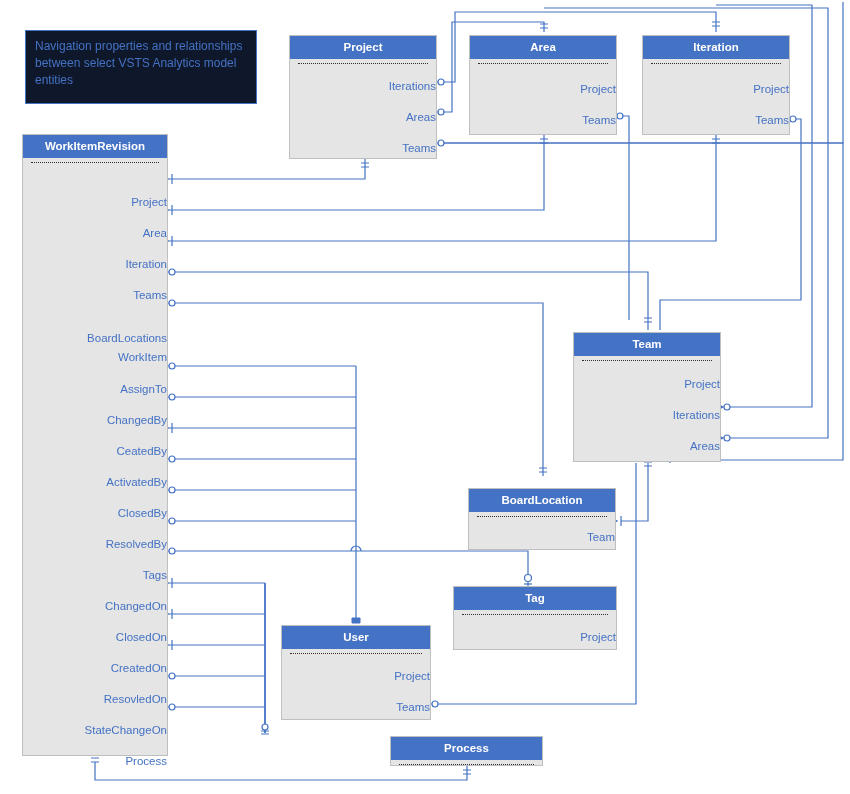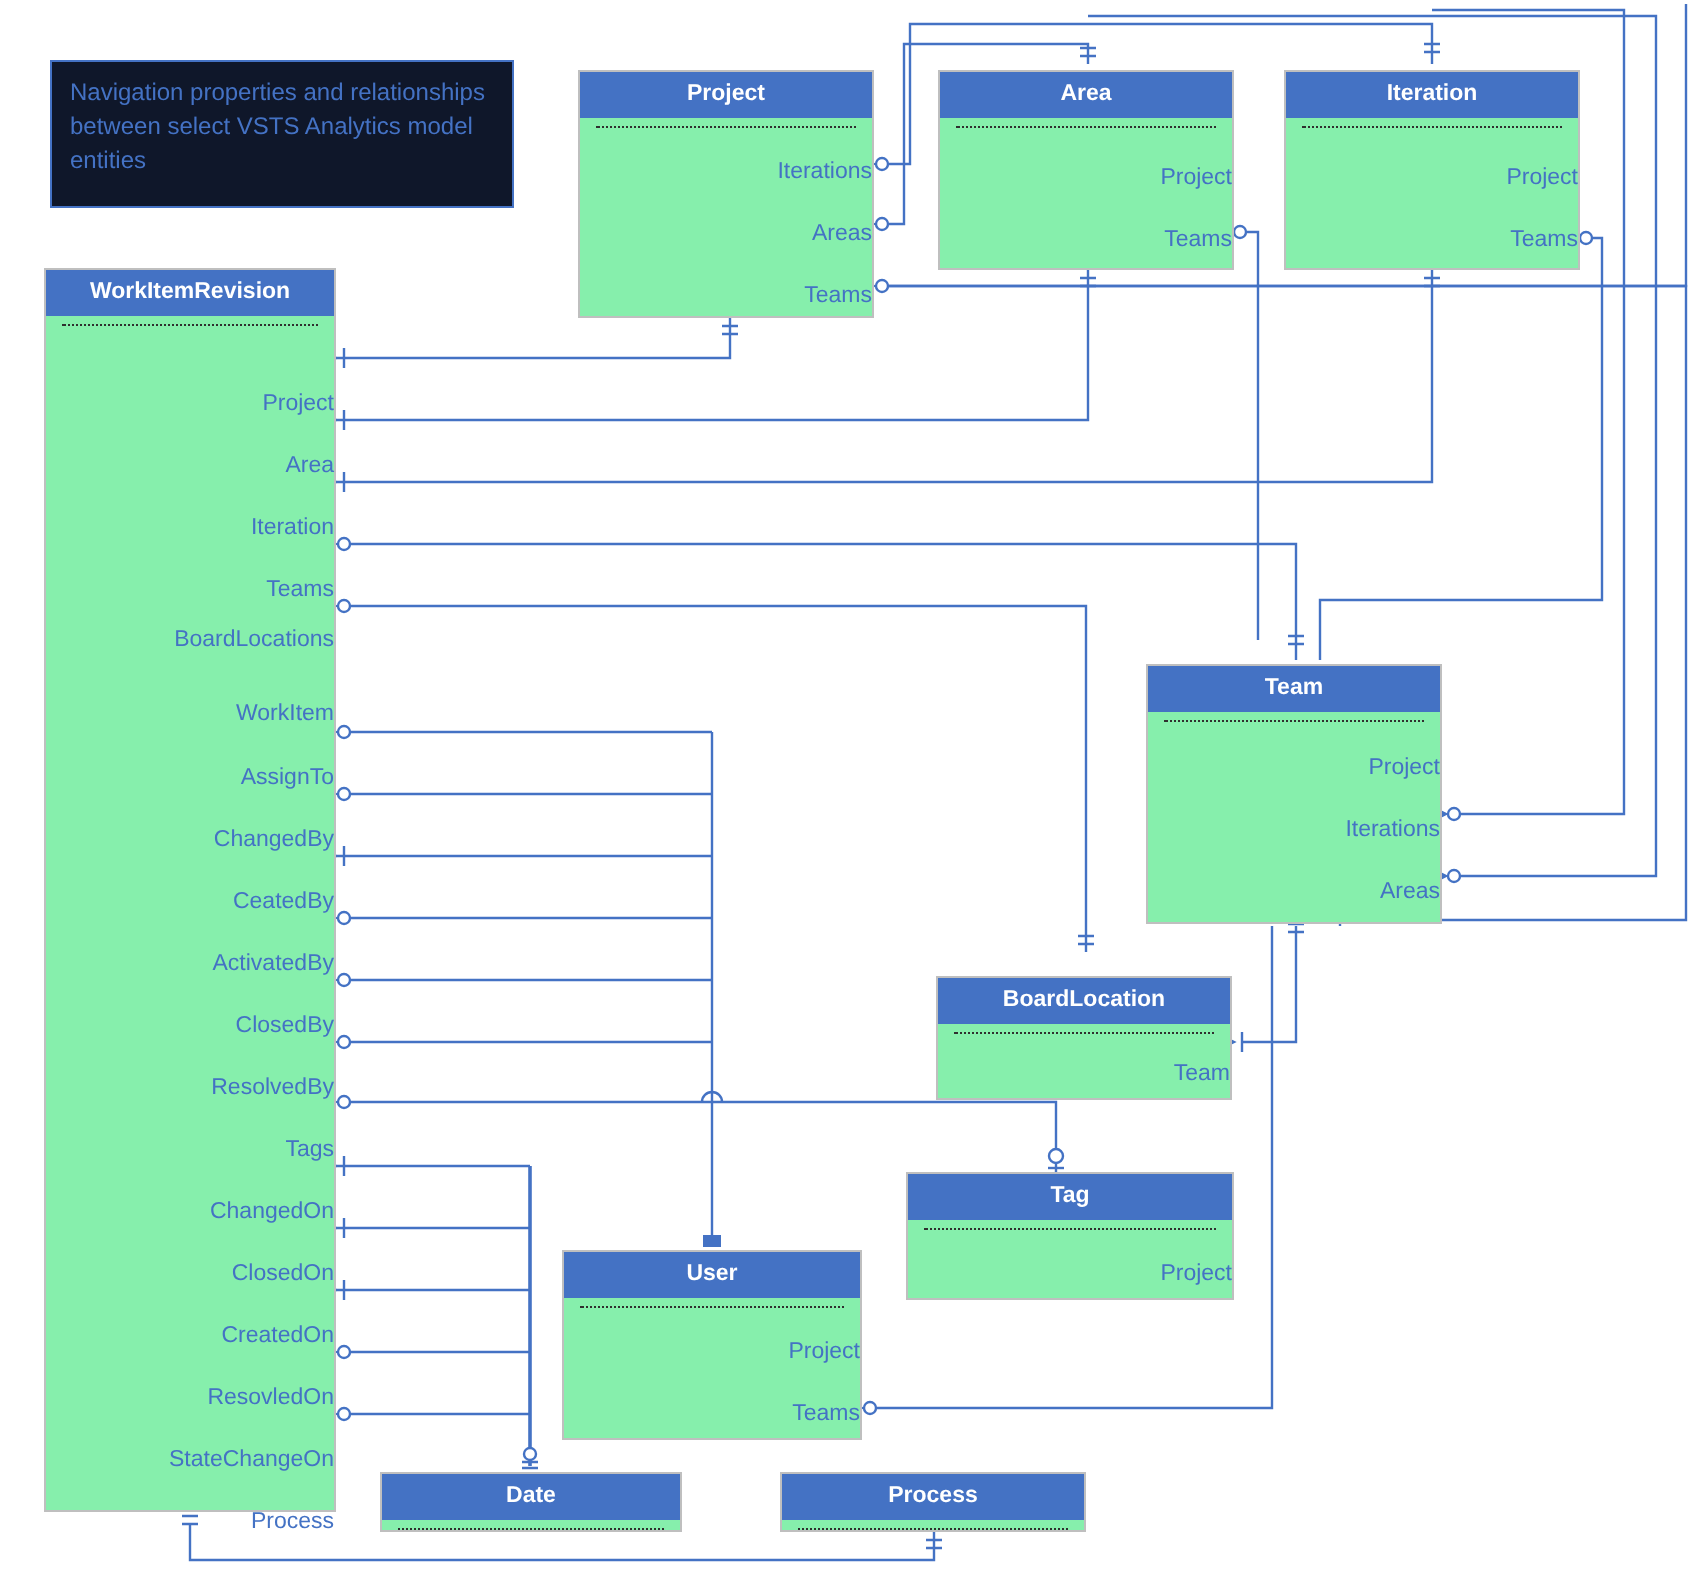--- a/index.html
+++ b/index.html
@@ -1,21 +1,21 @@
 <!DOCTYPE html>
 <html><head>
 <meta charset="utf-8">
 <title>VSTS Analytics Model Entities</title>
 <style>
   html,body{margin:0;padding:0;background:#ffffff;}
   body{width:850px;height:794px;font-family:"Liberation Sans",sans-serif;}
   #canvas{position:relative;width:850px;height:794px;overflow:hidden;background:#fff;}
 
   
-  .entity{position:absolute;box-sizing:border-box;background:#86efac;
+  .entity{position:absolute;box-sizing:border-box;background:#e5e5e5;
           border:1px solid #bfbfbf;box-shadow:0 0 0 0 transparent;}
   .entity-header{background:#4472c4;color:#ffffff;font-size:11.5px;font-weight:bold;
                  text-align:center;line-height:23px;height:23px;box-sizing:border-box;}
   .entity-sep{height:1px;margin:4px 8px 0 8px;
               border-top:1px dotted #2f2f2f;}
   .entity-body{position:relative;}
   .attr{color:#4472c4;font-size:11.5px;text-align:right;line-height:14px;
         position:absolute;left:0;right:0;}
 
   
@@ -226,21 +226,21 @@
   </div>
 
   <div class="entity" style="left:22px;top:134px;width:146px;height:622px;">
     <div class="entity-header">WorkItemRevision</div>
     <div class="entity-sep"></div>
     <div class="entity-body">
       <div class="attr" style="top:31px;">Project</div>
       <div class="attr" style="top:62px;">Area</div>
       <div class="attr" style="top:93px;">Iteration</div>
       <div class="attr" style="top:124px;">Teams</div>
-      <div class="attr" style="top:149px;">BoardLocations</div>
+      <div class="attr" style="top:167px;">BoardLocations</div>
       <div class="attr" style="top:186px;">WorkItem</div>
       <div class="attr" style="top:218px;">AssignTo</div>
       <div class="attr" style="top:249px;">ChangedBy</div>
       <div class="attr" style="top:280px;">CeatedBy</div>
       <div class="attr" style="top:311px;">ActivatedBy</div>
       <div class="attr" style="top:342px;">ClosedBy</div>
       <div class="attr" style="top:373px;">ResolvedBy</div>
       <div class="attr" style="top:404px;">Tags</div>
       <div class="attr" style="top:435px;">ChangedOn</div>
       <div class="attr" style="top:466px;">ClosedOn</div>
@@ -307,23 +307,19 @@
 
   <div class="entity" style="left:281px;top:625px;width:150px;height:95px;">
     <div class="entity-header">User</div>
     <div class="entity-sep"></div>
     <div class="entity-body">
       <div class="attr" style="top:14px;">Project</div>
       <div class="attr" style="top:45px;">Teams</div>
     </div>
   </div>
 
-  <div class="entity" style="left:190px;top:736px;width:151px;height:30px;">
-    <div class="entity-header">Date</div>
-    <div class="entity-sep"></div>
-  </div>
 
   <div class="entity" style="left:390px;top:736px;width:153px;height:30px;">
     <div class="entity-header">Process</div>
     <div class="entity-sep"></div>
   </div>
 
 </div>
 
 </body></html>

